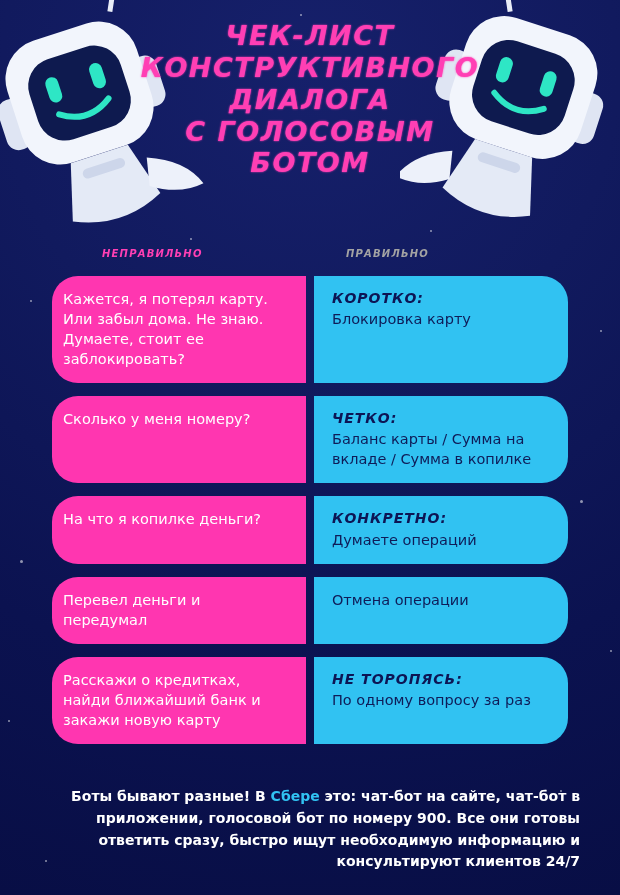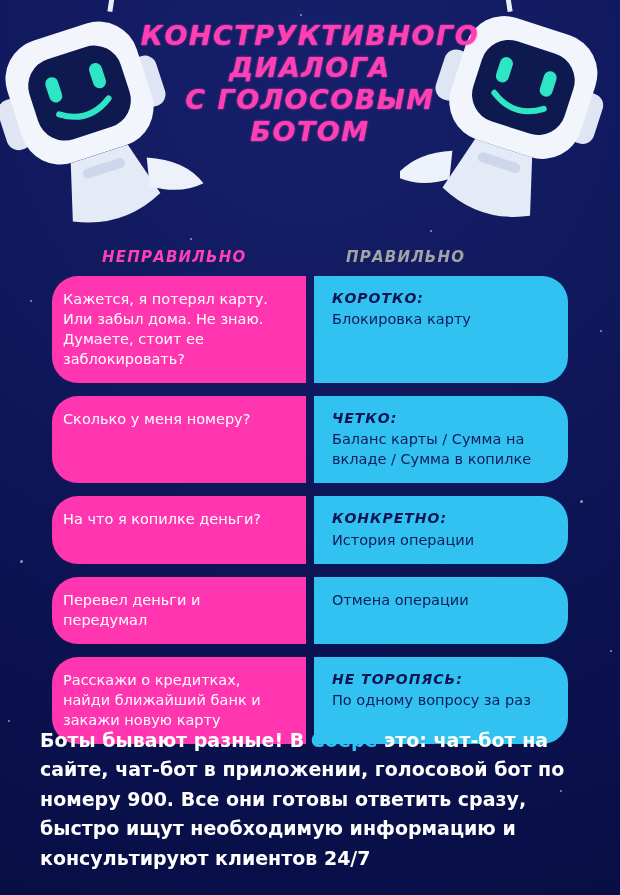--- a/index.html
+++ b/index.html
@@ -70,21 +70,21 @@
     left: 52px;
     right: 52px;
     display: flex;
     z-index: 5;
   }
   .cols-head .ch {
     flex: 1;
     text-align: left;
     font-weight: bold;
     font-style: italic;
-    font-size: 15px;
+    font-size: 10px;
     letter-spacing: 1.2px;
     text-transform: uppercase;
   }
   .ch-wrong { color: #ff3fb4; padding-left: 50px; }
   .ch-right { color: #a3a3a3; padding-left: 22px; }
 
   
   .rows {
     position: absolute;
     top: 276px;
@@ -128,23 +128,23 @@
   }
   .cell-right .txt { color: #0f1c58; }
   .cell-wrong .txt { color: #ffffff; }
 
   
   .footer {
     position: absolute;
     left: 40px;
     right: 40px;
     bottom: 22px;
-    text-align: left;
+    text-align: right;
     color: #ffffff;
-    font-size: 19px;
+    font-size: 14px;
     font-weight: bold;
     line-height: 1.55;
     z-index: 5;
   }
   .footer .hl { color: #31c2f2; }
 </style>
 </head>
 <body>
 
 <div class="bg"></div>
@@ -204,20 +204,21 @@
       <rect x="92" y="62" width="13" height="26" rx="6.5" fill="#2ee6c5"></rect>
       <path d="M50 100 Q76 118 102 100" stroke="#2ee6c5" stroke-width="6" fill="none" stroke-linecap="round"></path>
       <path d="M46 150 L106 150 L122 206 Q76 228 30 206 Z" fill="#e4eaf6"></path>
       <rect x="54" y="160" width="44" height="10" rx="5" fill="#cdd6ea"></rect>
       <path d="M28 168 Q-8 182 -18 210 Q8 214 34 196 Z" fill="#edf1fa"></path>
     </g>
   </svg>
 </div>
 
 <div class="title">
+  <div>ЧЕК-ЛИСТ</div>
   <div>КОНСТРУКТИВНОГО</div>
   <div>ДИАЛОГА</div>
   <div>С ГОЛОСОВЫМ</div>
   <div>БОТОМ</div>
 </div>
 
 <div class="cols-head">
   <div class="ch ch-wrong">НЕПРАВИЛЬНО</div>
   <div class="ch ch-right">ПРАВИЛЬНО</div>
 </div>
@@ -243,21 +244,21 @@
       <span class="txt">Баланс карты / Сумма на вкладе / Сумма в копилке</span>
     </div>
   </div>
 
   <div class="row">
     <div class="cell cell-wrong">
       <span class="txt">На что я копилке деньги?</span>
     </div>
     <div class="cell cell-right">
       <span class="lbl">КОНКРЕТНО:</span>
-      <span class="txt">История операции</span>
+      <span class="txt">Думаете операций</span>
     </div>
   </div>
 
   <div class="row">
     <div class="cell cell-wrong">
       <span class="txt">Перевел деньги и передумал</span>
     </div>
     <div class="cell cell-right">
       <span class="txt">Отмена операции</span>
     </div>

